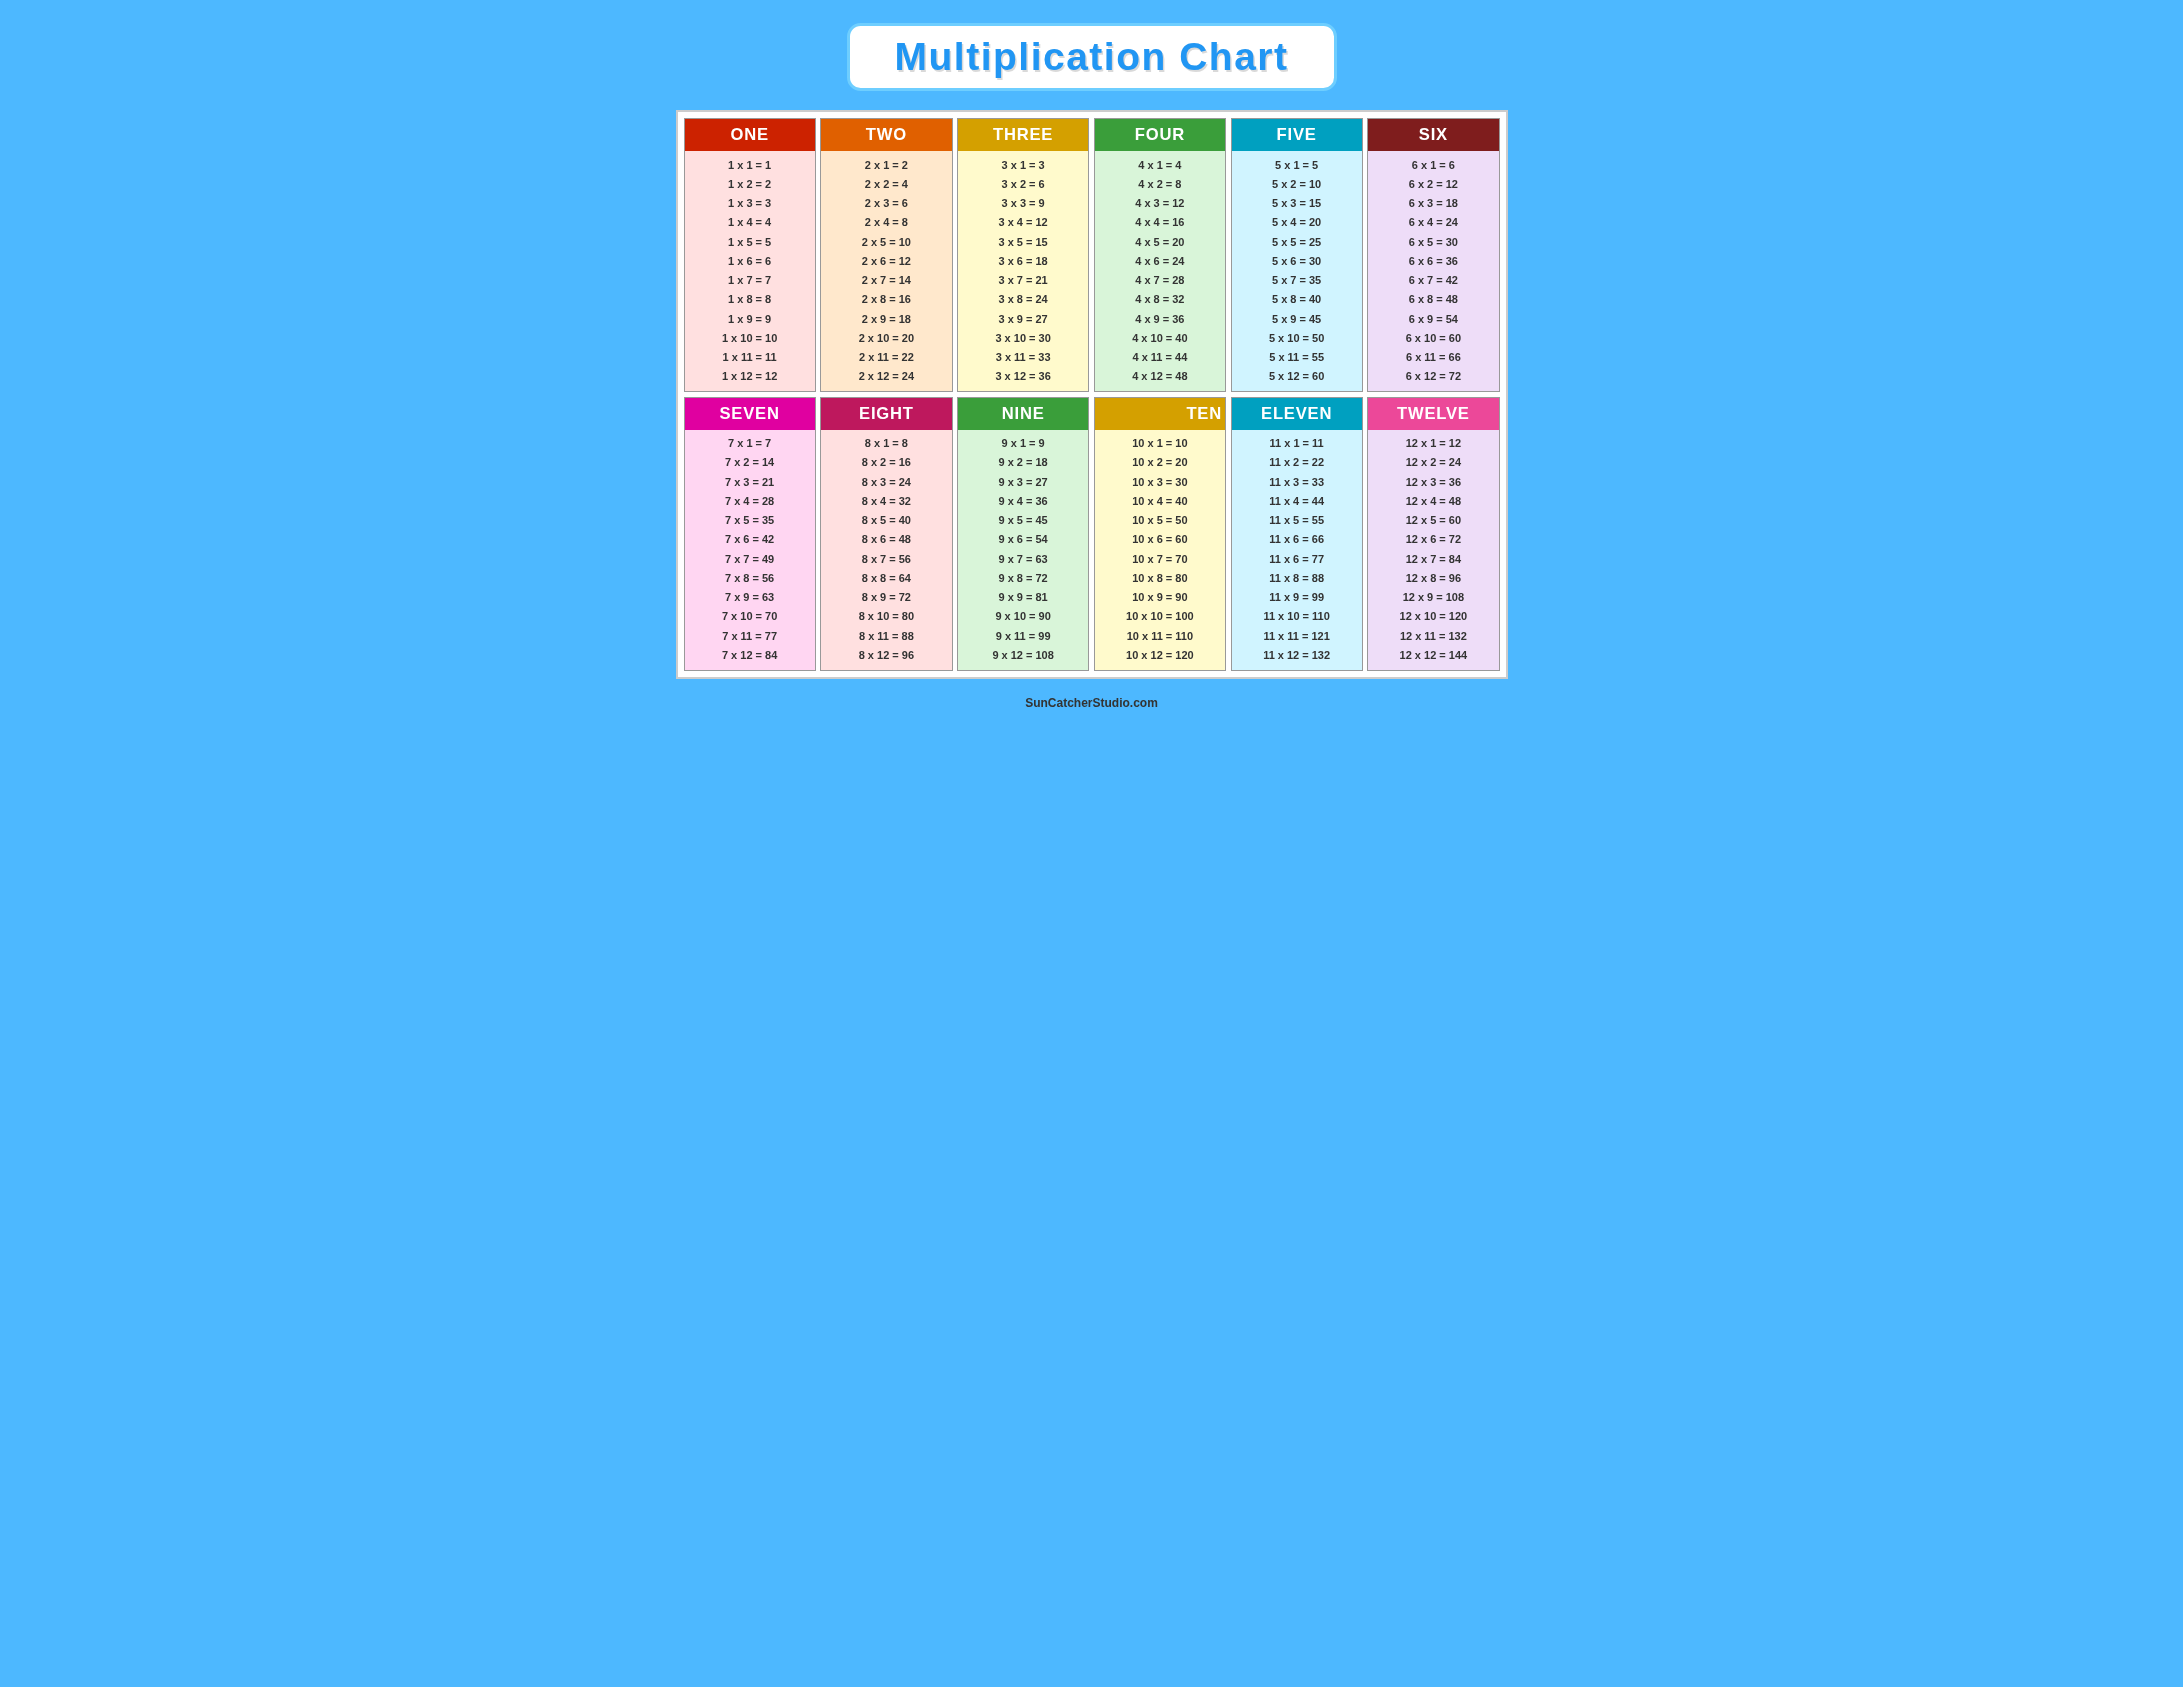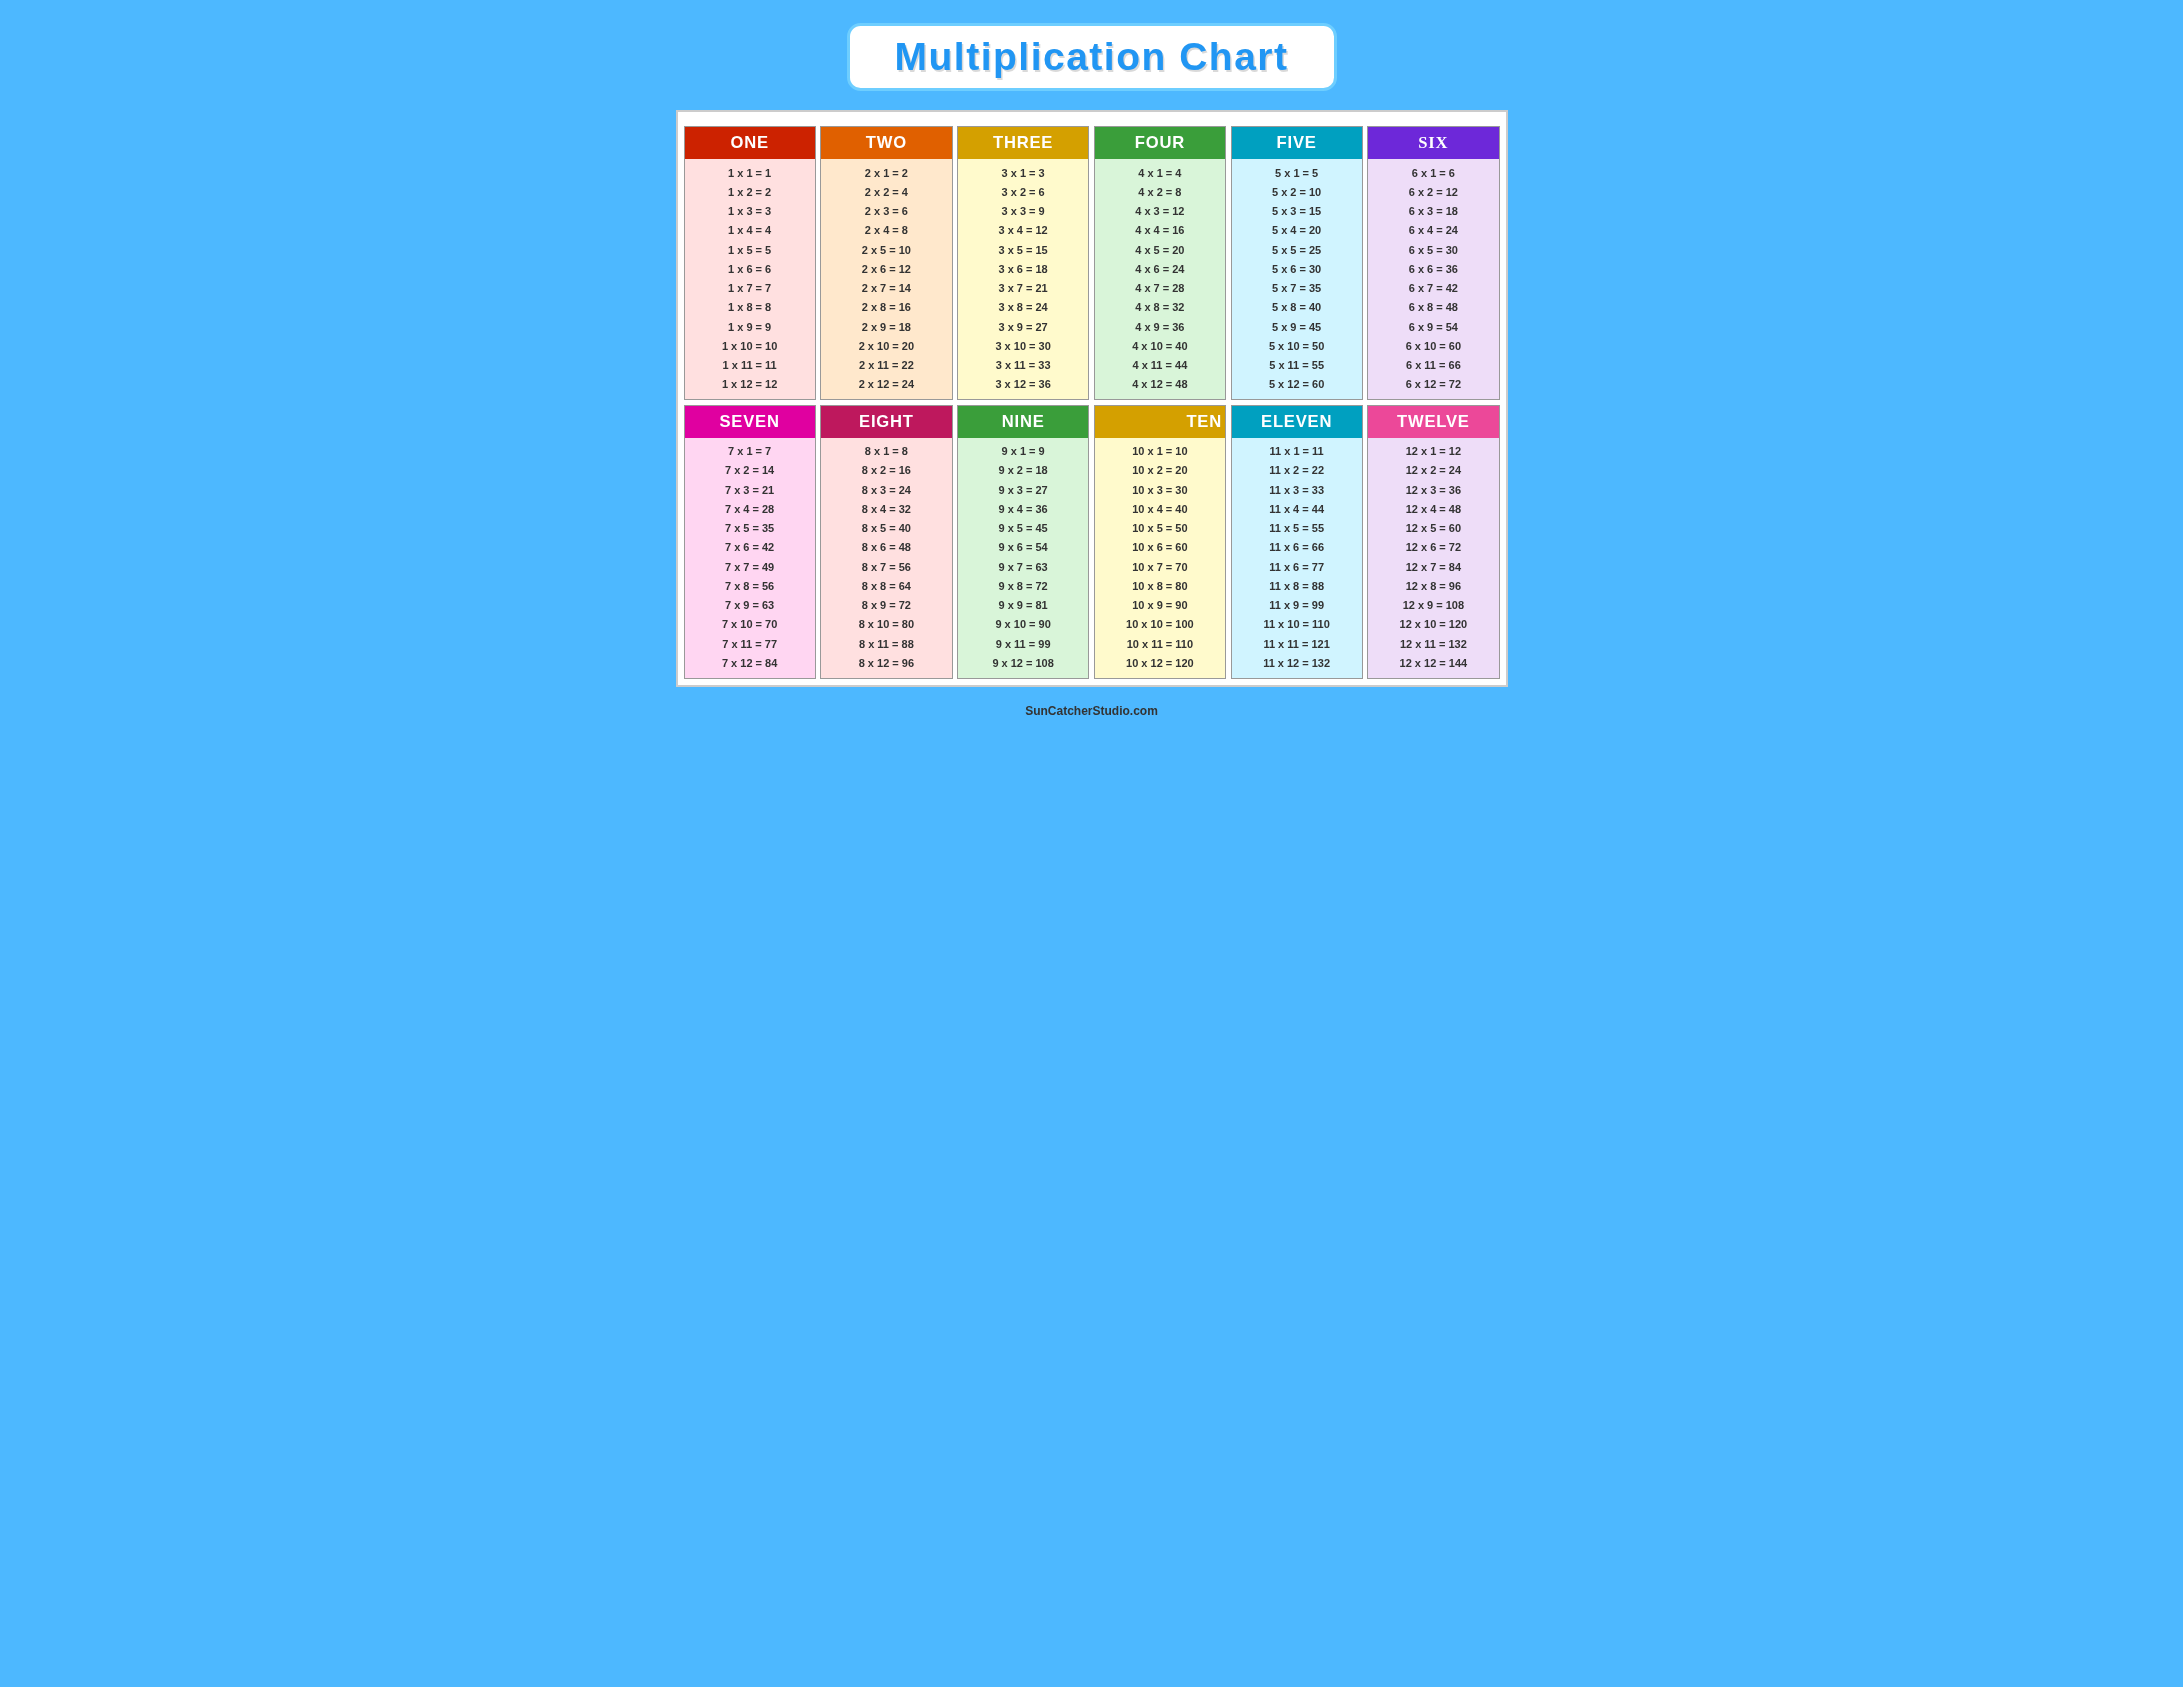--- a/index.html
+++ b/index.html
@@ -36,21 +36,20 @@
       background: white;
       border: 2.3px solid #ccc;
       padding: 6px;
       width: 100%;
       max-width: 832px;
     }
     .chart-grid {
       display: grid;
       grid-template-columns: repeat(6, 1fr);
       gap: 4.5px;
-      margin-top: 8px;
     }
     .section {
       display: flex;
       flex-direction: column;
       border: 1.5px solid #999;
     }
     .section-header {
       color: white;
       font-size: 16.6px;
       font-weight: 900;
@@ -73,21 +72,21 @@
     .one .section-header { background-color: #cc2200; }
     .one .section-body { background-color: #ffe0e0; }
     .two .section-header { background-color: #e06000; }
     .two .section-body { background-color: #ffe8cc; }
     .three .section-header { background-color: #d4a000; }
     .three .section-body { background-color: #fffacc; }
     .four .section-header { background-color: #3a9e3a; }
     .four .section-body { background-color: #d9f5d9; }
     .five .section-header { background-color: #00a0c0; }
     .five .section-body { background-color: #d0f4ff; }
-    .six .section-header { background-color: #6d28d9; font-family: Liberation Serif, serif; }
+    .six .section-header { background-color: #7f1d1d; }
     .six .section-body { background-color: #eeddf8; }
     .seven .section-header { background-color: #e000a0; }
     .seven .section-body { background-color: #ffd6f2; }
     .eight .section-header { background-color: #be185d; }
     .eight .section-body { background-color: #ffe0e0; }
     .nine .section-header { background-color: #3a9e3a; }
     .nine .section-body { background-color: #d9f5d9; }
     .ten .section-header { background-color: #d4a000; text-align: right; }
     .ten .section-body { background-color: #fffacc; }
     .eleven .section-header { background-color: #00a0c0; }

